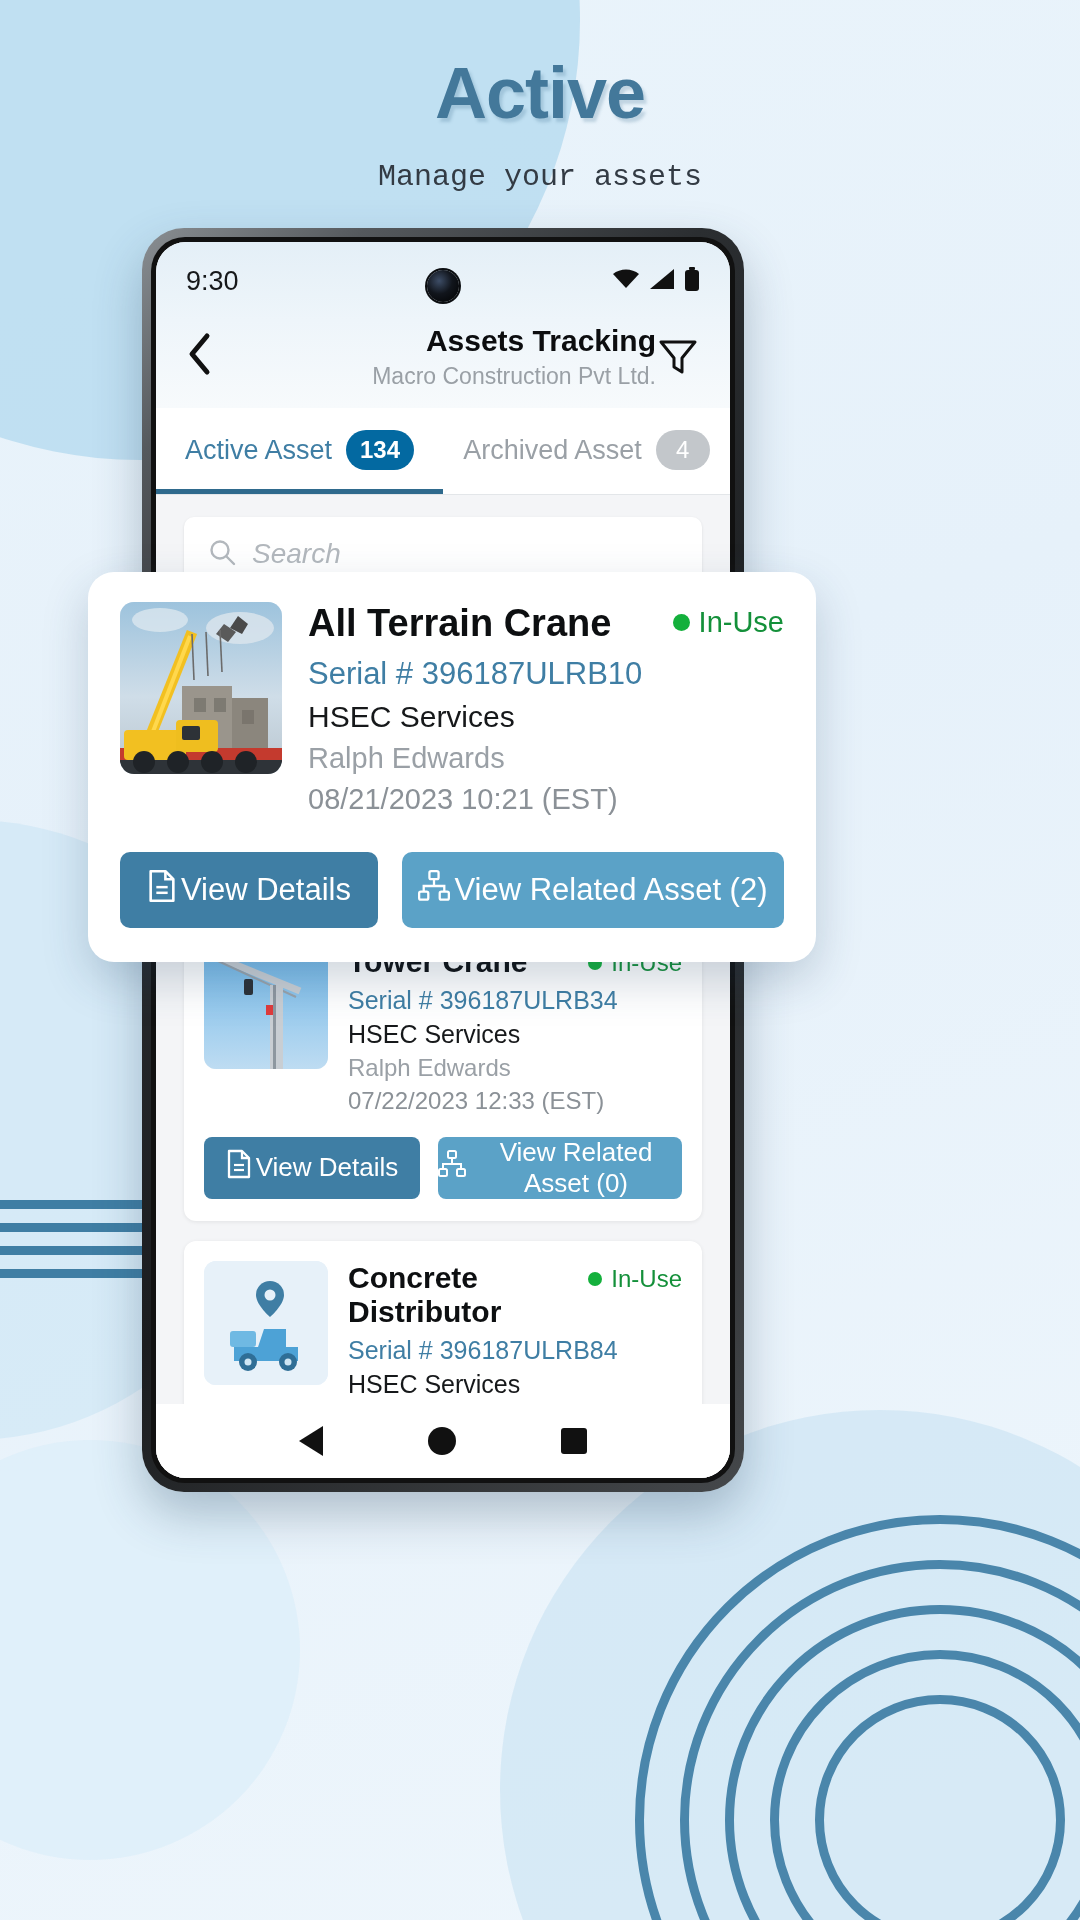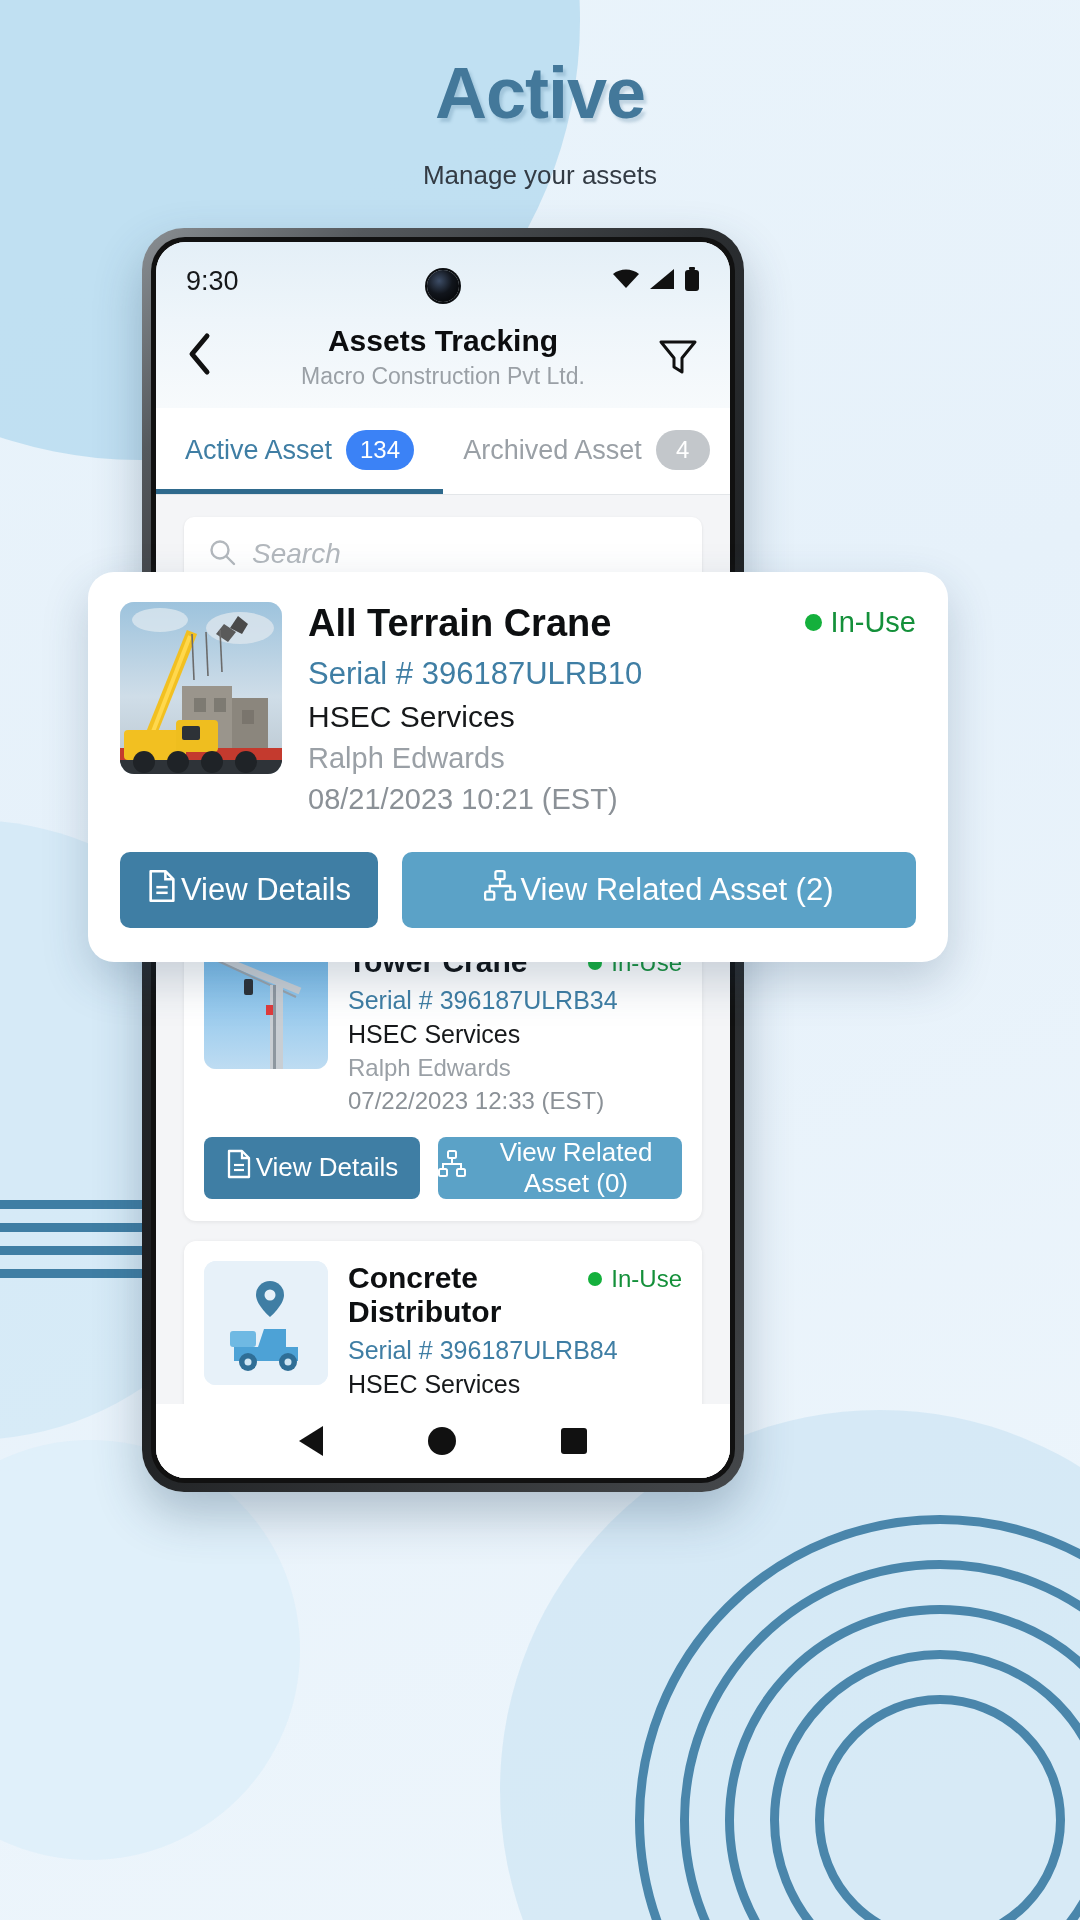--- a/index.html
+++ b/index.html
@@ -52,21 +52,21 @@
   
   .headline {
     position: absolute; top: 52px; left: 0; width: 100%;
     text-align: center; z-index: 5;
   }
   .headline h1 {
     font-size: 72px; font-weight: bold; color: #43789a; letter-spacing: -1px;
     text-shadow: 3px 4px 3px rgba(70,120,150,.25);
   }
   .headline p {
-    margin-top: 26px; font-size: 26px; color: #333b44; font-weight: 400;
+    margin-top: 26px; font-size: 30px; color: #333b44; font-weight: 400; font-family: Liberation Mono, monospace;
   }
 
   
   .phone {
     position: absolute; left: 142px; top: 228px;
     width: 602px; height: 1264px;
     border-radius: 42px;
     background: linear-gradient(135deg,#8a8f93 0%, #55595d 12%, #2b2e31 30%, #1b1d1f 60%, #45484b 100%);
     padding: 9px;
     box-shadow: 0 22px 48px rgba(40,70,95,.30);
@@ -102,41 +102,41 @@
   .status-icons { display: flex; align-items: center; gap: 9px; }
   .ic-wifi, .ic-sig, .ic-bat { display: block; }
 
   
   .appbar {
     background: linear-gradient(180deg,#eef5fa 0%, #f7fafc 100%);
     display: flex; align-items: center; padding: 4px 30px 18px 30px;
     position: relative;
   }
   .back-btn { width: 44px; font-size: 40px; color: #111; line-height: 1; cursor: pointer; }
-  .appbar-titles { flex: 1; text-align: center; }
+  .appbar-titles { flex: 1; text-align: right; }
   .appbar-titles .t1 { font-size: 30px; font-weight: bold; color: #0c0d0f; }
   .appbar-titles .t2 { font-size: 23px; color: #9aa0a6; margin-top: 5px; }
   .filter-btn { width: 44px; display: flex; justify-content: flex-end; cursor: pointer; }
 
   
   .tabs {
     display: flex; background: #fff; position: relative;
   }
   .tab {
     flex: 1; display: flex; align-items: center; justify-content: center; gap: 14px;
     padding: 22px 0 24px; cursor: pointer;
   }
   .tab .label { font-size: 27px; color: #9aa0a6; }
   .tab.active .label { color: #3f7ea4; }
   .badge {
     min-width: 54px; height: 40px; padding: 0 14px; border-radius: 20px;
     background: #c3c7cb; color: #fff; font-size: 24px;
     display: flex; align-items: center; justify-content: center;
   }
-  .tab.active .badge { background: #3b82f6; }
+  .tab.active .badge { background: #0369a1; font-weight: bold; }
   .tab-underline {
     position: absolute; bottom: 0; left: 0; width: 50%; height: 5px; background: #2f6a8d;
   }
   .tabs-divider { height: 1px; background: #e3e6e9; }
 
   
   .search-wrap { padding: 22px 28px 14px; background: #f4f5f7; }
   .search-box {
     height: 74px; background: #fff; border-radius: 10px;
     display: flex; align-items: center; gap: 16px; padding: 0 24px;
@@ -176,21 +176,21 @@
     height: 62px; border-radius: 8px; display: flex; align-items: center;
     justify-content: center; gap: 4px; color: #fff; font-size: 26px; cursor: pointer;
     border: 0; font-family: "Liberation Sans", sans-serif;
   }
   .btn-details { background: #3f7ea4; flex: 0 0 216px; }
   .btn-related { background: #5ba2c7; flex: 1; }
   .btn svg { flex: 0 0 auto; }
 
   
   .featured {
-    position: absolute; left: 88px; top: 572px; width: 860px;
+    position: absolute; left: 88px; top: 572px; width: 728px;
     background: #fff; border-radius: 26px; padding: 30px 32px 34px;
     box-shadow: 0 18px 46px rgba(35,70,100,.22);
     z-index: 20;
   }
   .featured .thumb { width: 162px; height: 172px; flex: 0 0 162px; border-radius: 14px; }
   .featured .asset-top { gap: 26px; }
   .featured .asset-title { font-size: 38px; }
   .featured .serial { font-size: 31px; margin-top: 10px; }
   .featured .company { font-size: 30px; margin-top: 8px; }
   .featured .person { font-size: 29px; margin-top: 8px; }

